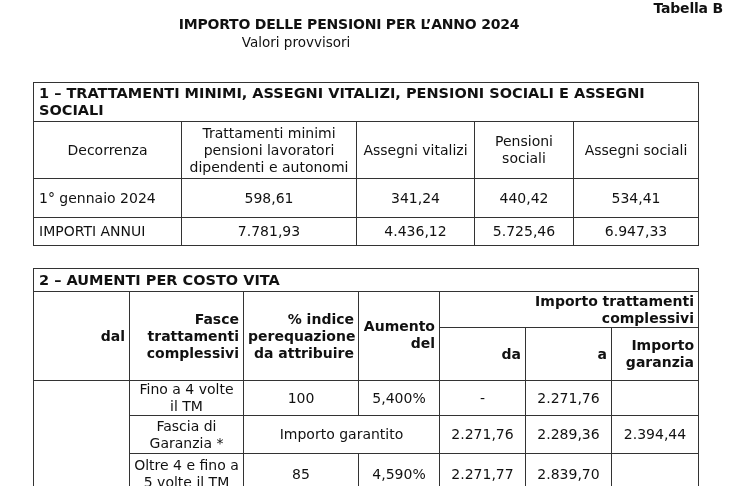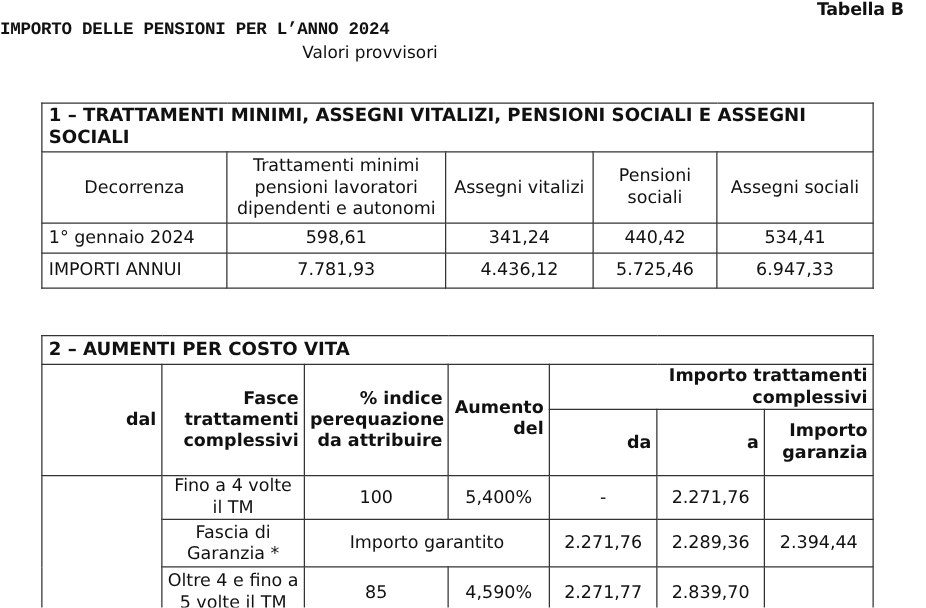--- a/index.html
+++ b/index.html
@@ -1,19 +1,19 @@
 <!DOCTYPE html>
 <html><head>
 <meta charset="utf-8">
 <style>
   html, body { margin: 0; padding: 0; background: #ffffff; }
   body { width: 741px; height: 486px; overflow: hidden; position: relative;
          font-family: "DejaVu Sans", sans-serif; color: #111; }
   .tab-label { position: absolute; top: 0; right: 18px; font-weight: bold; font-size: 14px; letter-spacing: -0.2px; }
-  .title { position: absolute; top: 16px; left: 0; width: 698px; font-weight: bold; font-size: 14px; letter-spacing: -0.2px; font-family: Liberation Mono, monospace; }
+  .title { position: absolute; top: 16px; left: 0; width: 698px; text-align: center; font-weight: bold; font-size: 14px; letter-spacing: -0.2px; }
   .subtitle { position: absolute; top: 34px; left: 0; width: 592px; text-align: center; font-size: 13.5px; }
   table { position: absolute; border-collapse: collapse; table-layout: fixed; font-size: 14px; }
   td, th { border: 1.5px solid #333; padding: 0 4px; text-align: center; vertical-align: middle; line-height: 17px; font-weight: normal; }
   th.b, td.b { font-weight: bold; text-align: right; }
   .sect { text-align: left; font-weight: bold; font-size: 14.5px; line-height: 17px; padding: 2px 5px; }
   .left { text-align: left; padding-left: 5px; }
   #t1 { left: 33px; top: 82px; width: 665px; border-radius: 27px; }
   #t2 { left: 33px; top: 268px; width: 665px; }
 </style>
 </head>
@@ -35,21 +35,21 @@
       <tr style="height:38px">
     <td colspan="5" class="sect">1 – TRATTAMENTI MINIMI, ASSEGNI VITALIZI, PENSIONI SOCIALI E ASSEGNI SOCIALI</td>
   </tr>
   <tr style="height:57px">
     <td>Decorrenza</td>
     <td>Trattamenti minimi pensioni lavoratori dipendenti e autonomi</td>
     <td>Assegni vitalizi</td>
     <td>Pensioni sociali</td>
     <td>Assegni sociali</td>
   </tr>
-  <tr style="height:24px">
+  <tr style="height:39px">
     <td class="left">1° gennaio 2024</td>
     <td>598,61</td>
     <td>341,24</td>
     <td>440,42</td>
     <td>534,41</td>
   </tr>
   <tr style="height:28px">
     <td class="left">IMPORTI ANNUI</td>
     <td>7.781,93</td>
     <td>4.436,12</td>

